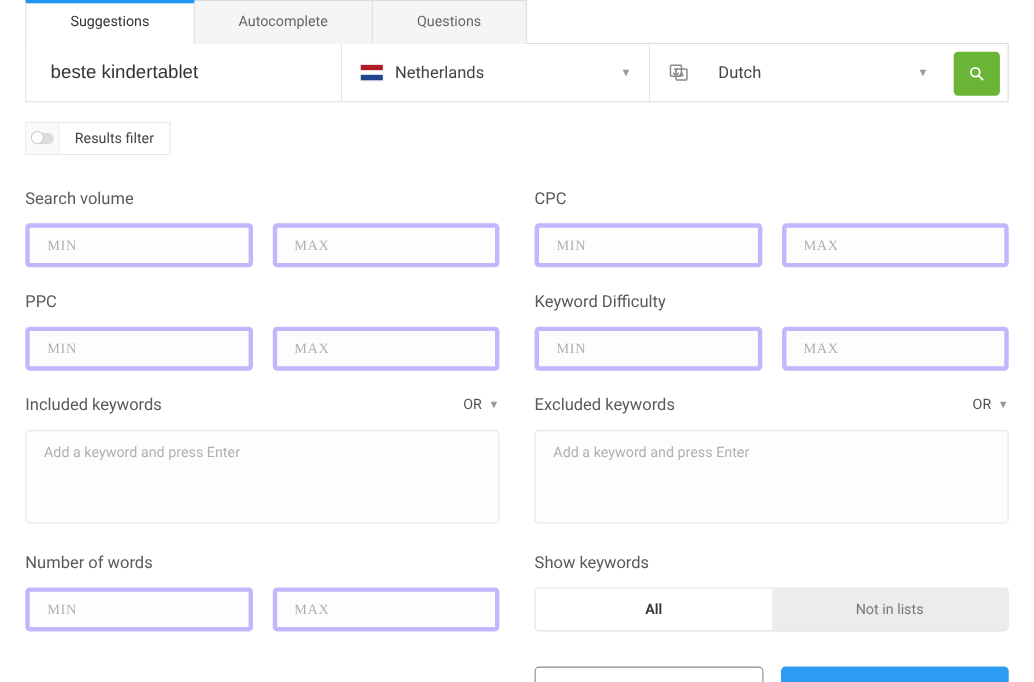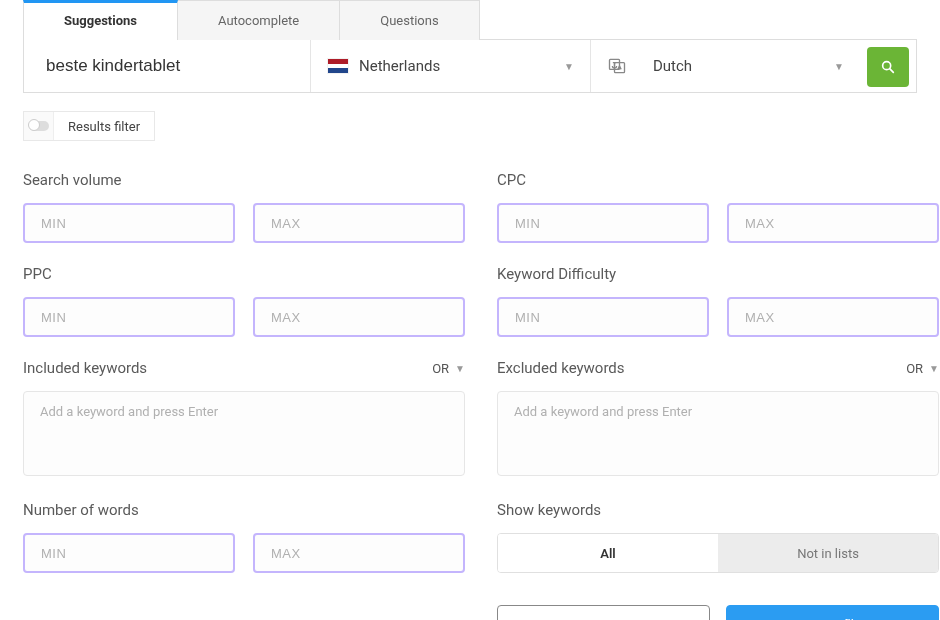--- a/index.html
+++ b/index.html
@@ -24,21 +24,21 @@
       border: 1px solid #ddd;
       border-bottom: none;
       color: #666;
       font-size: 13px;
       cursor: pointer;
       margin-right: 0;
     }
     .tab.active {
       background: #fff;
       color: #333;
-      font-weight: 700;
+      font-weight: 400;
       border-top: 3px solid #2196F3;
       padding-top: 10px;
       border-left: 1px solid #ddd;
       border-right: 1px solid #ddd;
       position: relative;
       z-index: 2;
     }
     .tab + .tab { border-left: none; }
 
     
@@ -170,26 +170,27 @@
       align-items: center;
       justify-content: space-between;
     }
     .min-max {
       display: flex;
       gap: 18px;
     }
     .mm-input {
       flex: 1;
       height: 40px;
-      border: 2px solid #c4b5fd;
+      border: 4px solid #c4b5fd;
       border-radius: 4px;
       padding: 0 16px;
       font-size: 13px;
       color: #333;
       background: #fdfdfd;
+      font-family: Liberation Serif, serif;
     }
     .mm-input::placeholder { color: #b0b0b0; letter-spacing: 0.5px; }
 
     .or-select {
       display: flex;
       align-items: center;
       gap: 6px;
       font-size: 13px;
       color: #555;
       cursor: pointer;

